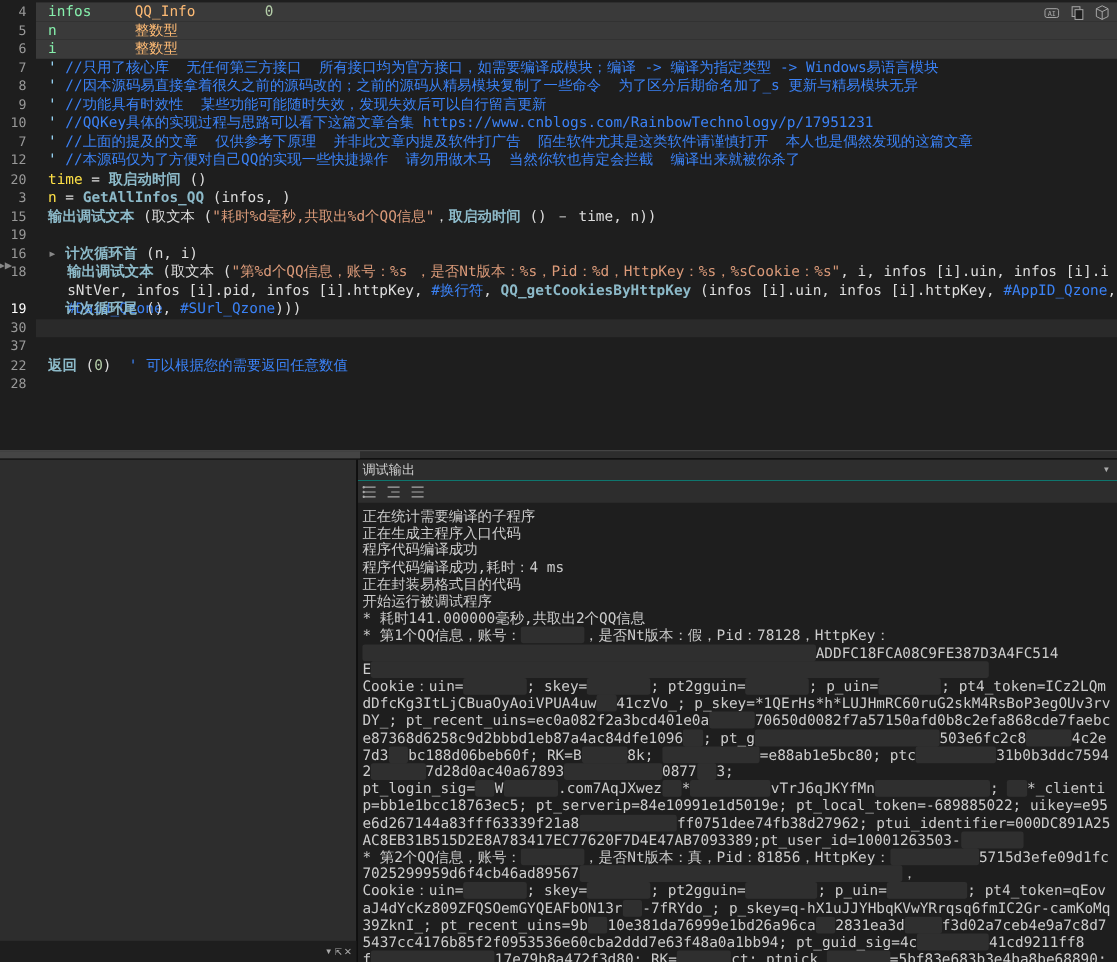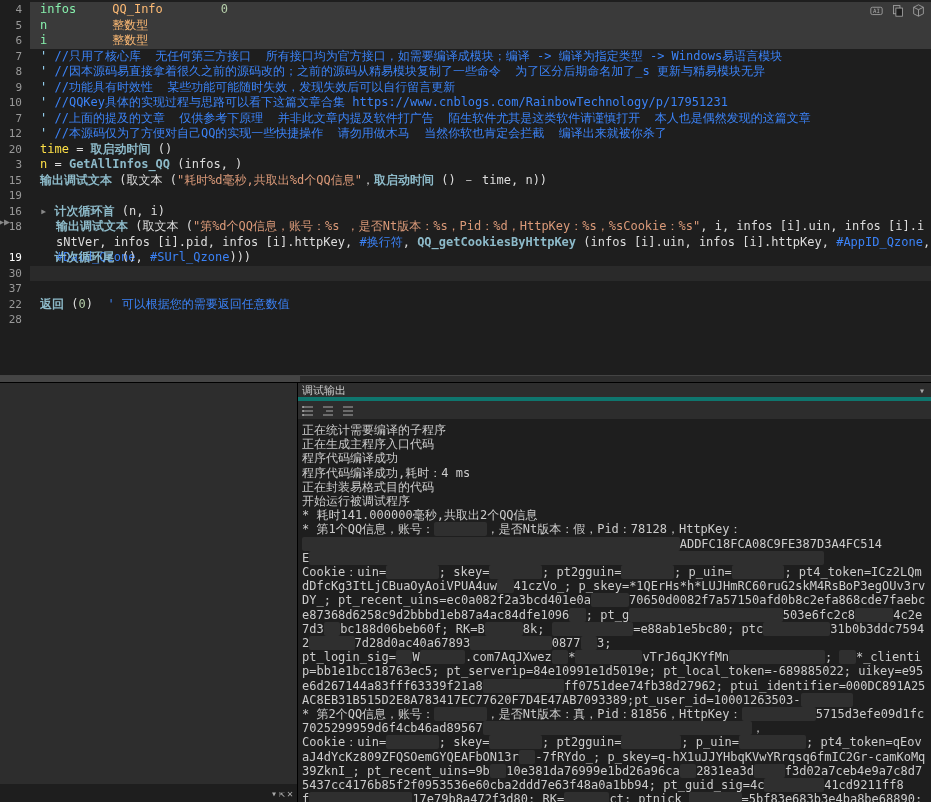--- a/index.html
+++ b/index.html
@@ -33,21 +33,21 @@
   
   .divider { height:8px; background:#2d2d2d; border-top:1px solid #444; border-bottom:1px solid #000;
     display:flex; align-items:center;}
   .divthumb { width:300px; height:100%; background:#454545; }
   
   .bottom { flex:1; display:flex; background:#1e1e1e; overflow:hidden;}
   .leftpanel { width:298px; background:#2d2d2d; position:relative; border-right:1px solid #000;}
   .lptab { position:absolute; bottom:0; right:0; left:0; height:18px; background:#1e1e1e; display:flex; justify-content:flex-end; align-items:center; padding-right:4px; gap:2px;}
   .lptab span { color:#aaa; font-size:10px; cursor:pointer;}
   .rightpanel { flex:1; display:flex; flex-direction:column; overflow:hidden;}
-  .tabbar { height:18px; background:#2d2d2d; border-bottom:4px solid #0f766e; display:flex; align-items:center; padding-left:4px; justify-content:space-between;}
+  .tabbar { height:18px; background:#2d2d2d; border-bottom:1px solid #0f766e; display:flex; align-items:center; padding-left:4px; justify-content:space-between;}
   .tabbar .tab { font-size:11px; color:#ccc;}
   .tabbar .pin { color:#aaa; font-size:10px; padding-right:6px;}
   .toolbar { height:18px; background:#2d2d2d; display:flex; align-items:center; gap:8px; padding-left:4px;}
   .toolbar span { color:#aaa; font-size:11px; cursor:pointer;}
   .toolbar span svg { vertical-align:middle;}
   .output { flex:1; overflow:hidden; padding:4px 4px 0 4px; color:#ccc; font-size:12px; line-height:14.2px; white-space:pre-wrap; word-break:break-all;}
   .blur { color:transparent; text-shadow:0 0 5px #888; background:rgba(128,128,128,.18); border-radius:2px; padding:0 1px;}
 </style>
 </head>
 <body>

